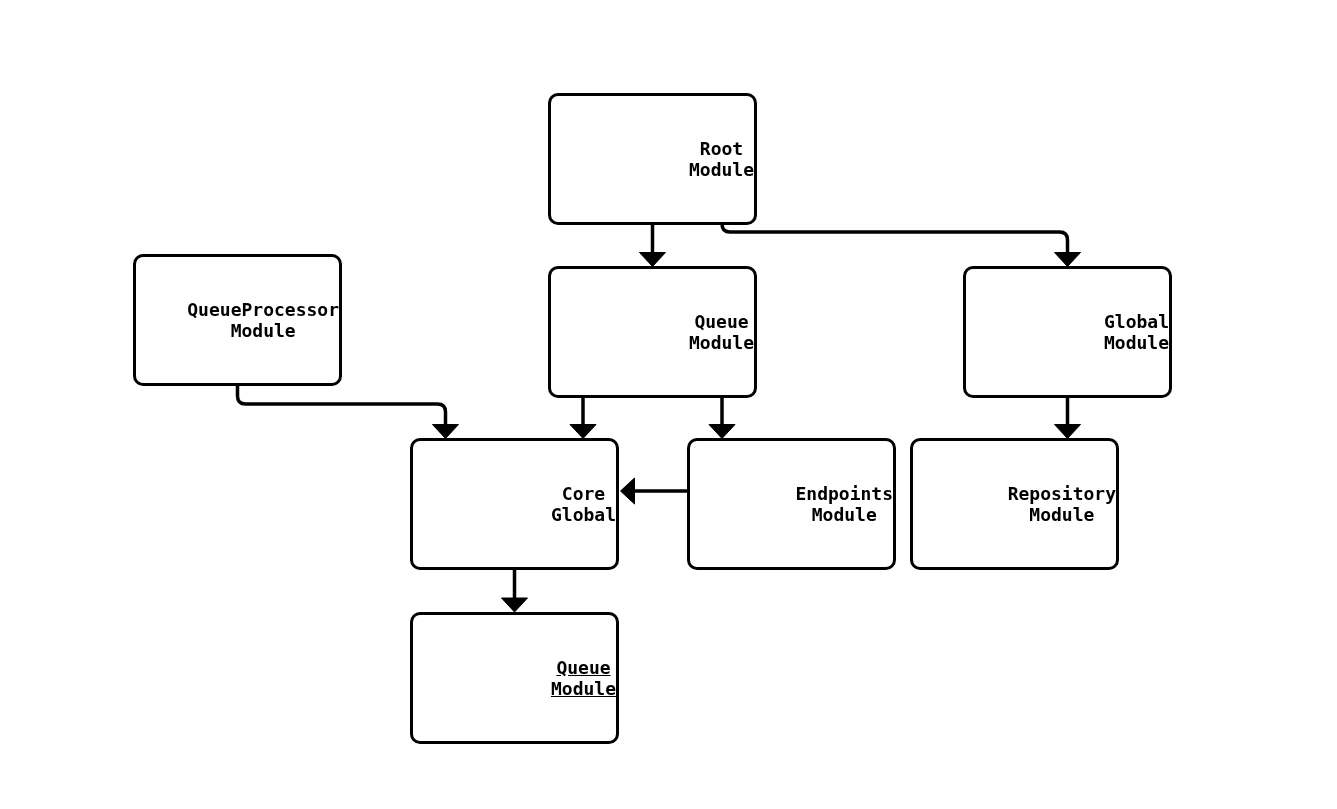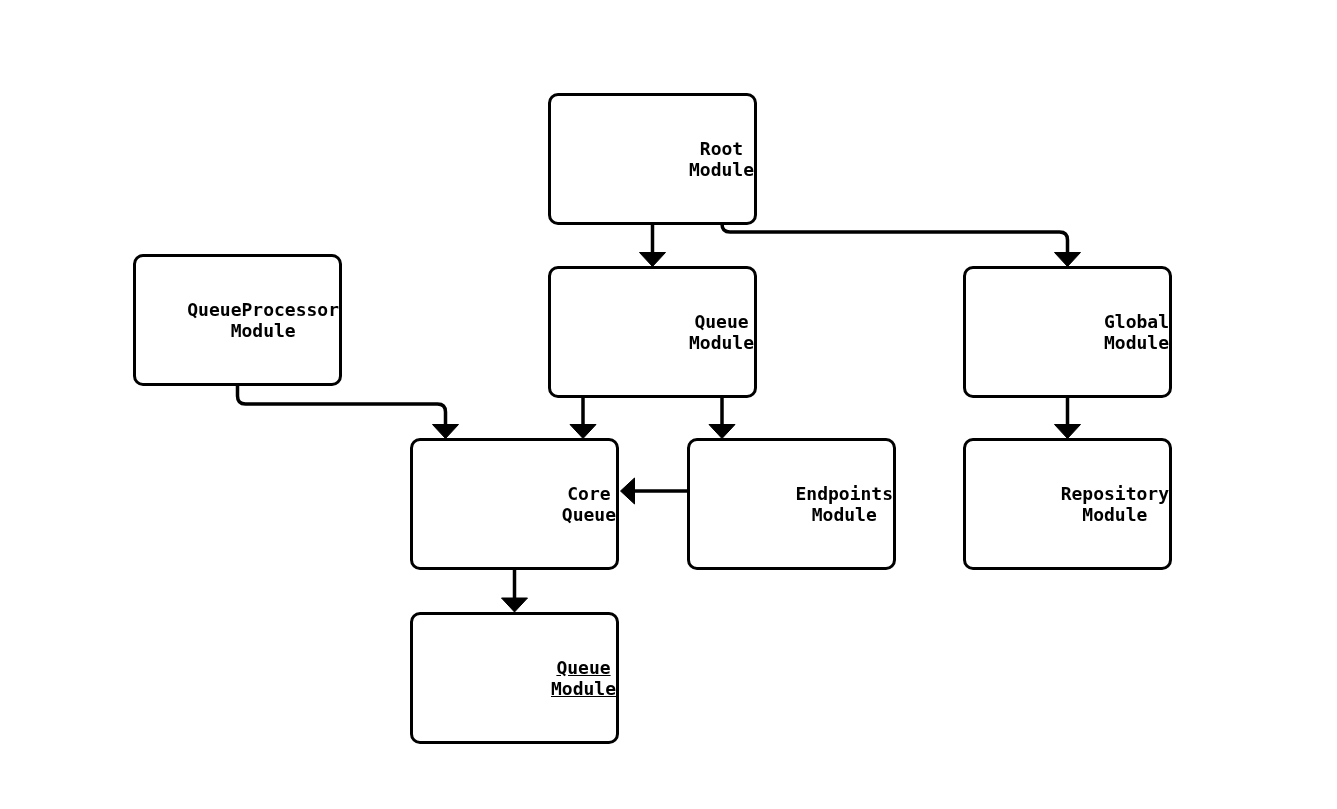--- a/index.html
+++ b/index.html
@@ -116,29 +116,29 @@
 Module</div>
   </div>
 
   <div class="node" style="left:963px; top:266px;">
     <div class="node-label">Global
 Module</div>
   </div>
 
   <div class="node" style="left:410px; top:438px;">
     <div class="node-label">Core
-Queue</div>
+Global</div>
   </div>
 
   <div class="node" style="left:687px; top:438px;">
     <div class="node-label">Endpoints
 Module</div>
   </div>
 
-  <div class="node" style="left:963px; top:438px;">
+  <div class="node" style="left:910px; top:438px;">
     <div class="node-label">Repository
 Module</div>
   </div>
 
   <div class="node" style="left:410px; top:612px;text-decoration:underline;">
     <div class="node-label">Queue
 Module</div>
   </div>
 
 </div>

